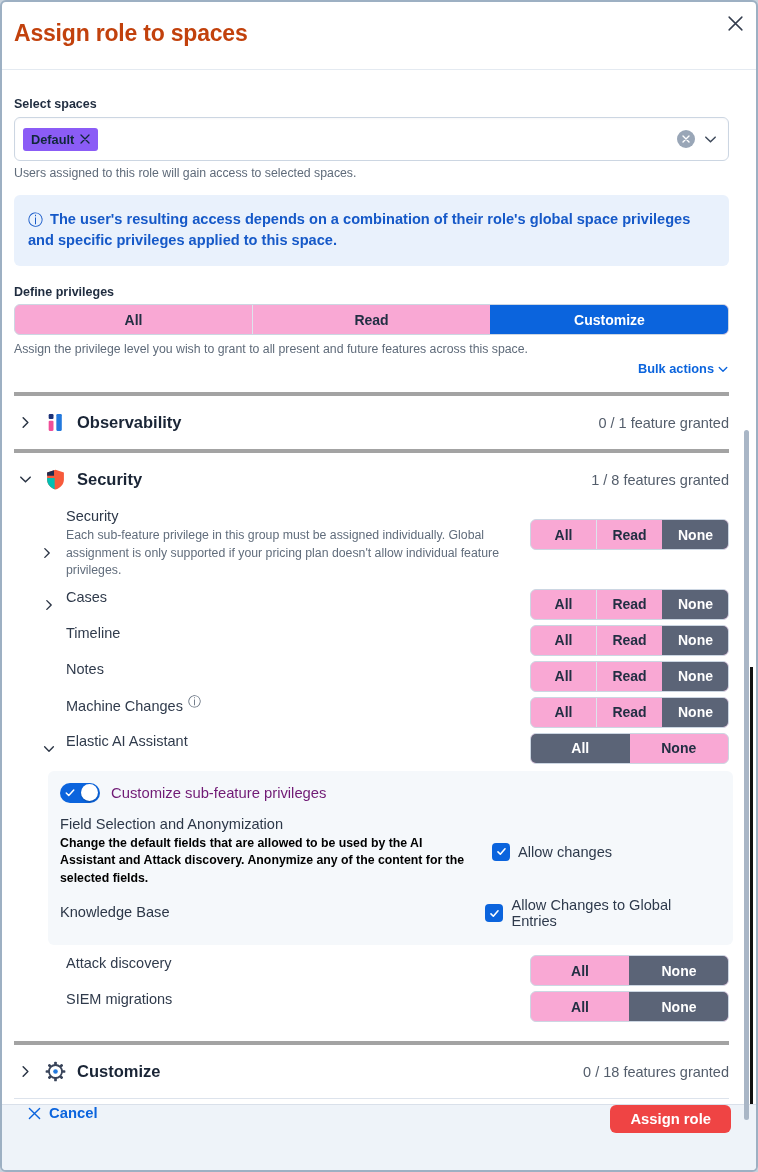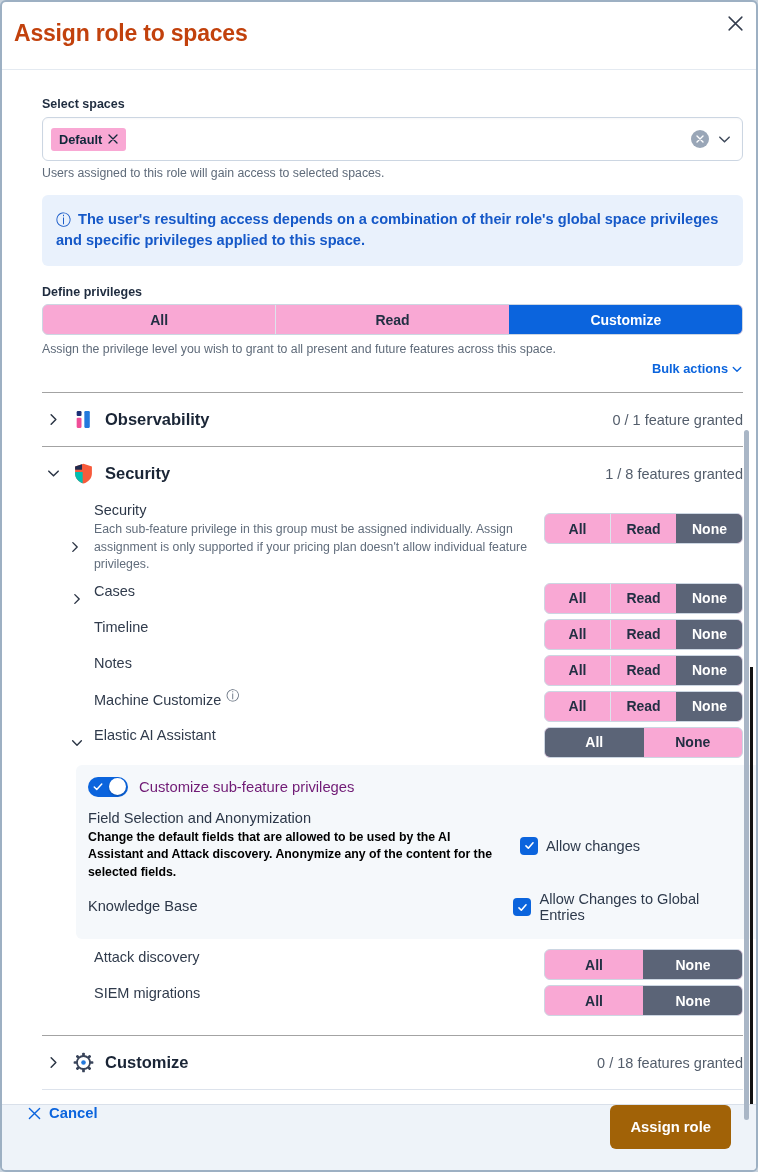--- a/index.html
+++ b/index.html
@@ -8,25 +8,25 @@
   .modal {
     position:relative; width:758px; height:1172px; margin:0 auto;
     background:#fff; border:2px solid #9db0c3; border-radius:6px; overflow:hidden;
     color:#2e3a4c;
   }
   
   .hdr { position:relative; height:68px; border-bottom:1px solid #e4eaf1; padding:18px 44px 0 12px; }
   .hdr h1 { font-size:23px; font-weight:700; color:#c2410c; letter-spacing:-0.2px; }
   .close-btn { position:absolute; top:8px; right:8px; width:26px; height:26px; display:flex; align-items:center; justify-content:center; cursor:pointer; background:none; border:none; }
   
-  .content { position:relative; padding:0 13px 0 12px;margin-left:28px; }
+  .content { position:relative; padding:0 27px 0 12px; }
   .lbl { font-size:12.5px; font-weight:700; color:#1f2c3f; }
   .mt-select { margin-top:27px; }
   .combo { margin-top:6px; height:44px; border:1px solid #ccd6e2; border-radius:6px; background:#fff; display:flex; align-items:center; padding:0 10px 0 8px; box-shadow:inset 0 1px 2px rgba(40,60,90,.04); }
-  .badge { display:inline-flex; align-items:center; gap:6px; background:#f9a8d4; color:#10283a; font-size:12.8px; font-weight:600; padding:4px 8px; border-radius:3px; cursor:pointer; }
+  .badge { display:inline-flex; align-items:center; gap:6px; background:#8b5cf6; color:#10283a; font-size:12.8px; font-weight:600; padding:4px 8px; border-radius:3px; cursor:pointer; }
   .badge svg { display:block; }
   .combo-right { margin-left:auto; display:flex; align-items:center; gap:8px; }
   .clear-circ { width:18px; height:18px; border-radius:50%; background:#99a6b7; display:flex; align-items:center; justify-content:center; cursor:pointer; }
   .help { margin-top:5px; font-size:12.3px; color:#5f6b7a; }
   
   .callout { margin-top:15px; background:#e9f1fc; border-radius:6px; padding:13px 16px 15px 14px; font-size:14.6px; font-weight:700; color:#1659c8; line-height:1.45; }
   .callout .ico { display:inline-block; margin-right:7px; font-weight:400; font-size:15px; transform:translateY(0.5px); }
   
   .mt-priv { margin-top:19px; }
   .btn-group { display:flex; height:31px; border:1px solid #ccd6e2; border-radius:6px; background:#f9a8d4; overflow:hidden; }
@@ -34,21 +34,21 @@
   .btn-group > .gbtn { flex:1; display:flex; align-items:center; justify-content:center; font-size:14px; font-weight:700; color:#222f43; cursor:pointer; }
   .btn-group > .gbtn + .gbtn { border-left:1px solid #dde4ec; }
   .btn-group > .gbtn.sel-primary { background:#0b64dd; color:#fff; border-left-color:transparent; }
   .btn-group > .gbtn.sel-slate { background:#5b6477; color:#fff; border-left-color:transparent; }
   .btn-group > .gbtn.sel-slate + .gbtn, .btn-group > .gbtn.sel-primary + .gbtn { border-left:none; }
   .priv-help { margin-top:7px; font-size:12.3px; color:#5f6b7a; }
   .bulk { margin-top:3px; text-align:right; }
   .bulk a { color:#0b64dd; font-size:12.8px; font-weight:600; text-decoration:none; display:inline-flex; align-items:center; gap:3px; cursor:pointer; }
   
   .ftable { margin-top:15px; }
-  .sec-row { display:flex; align-items:center; gap:9px; padding:16px 0; border-top:1px solid #a3a3a3; cursor:pointer; }
+  .sec-row { display:flex; align-items:center; gap:9px; padding:16px 0; border-top:4px solid #a3a3a3; cursor:pointer; }
   .sec-row .chevbox { width:22px; display:flex; justify-content:center; }
   .sec-row .sicon { width:21px; height:21px; }
   .sec-title { font-size:16.5px; font-weight:700; color:#19python2536; color:#1a2536; margin-left:2px; }
   .sec-count { margin-left:auto; font-size:14.5px; color:#535d6b; }
   .sec-row.last { border-bottom:1px solid #dde3ec; }
   
   .sec-body { padding-bottom:14px; }
   .grp-row { position:relative; display:flex; padding:2px 0 6px 0; }
   .grp-left { margin-left:52px; width:460px; }
   .grp-left .gtitle { font-size:14.5px; color:#2c3748; margin-bottom:3px; }
@@ -70,21 +70,21 @@
   .spf { display:flex; align-items:center; margin-top:10px; }
   .spf .sp-left { width:412px; }
   .spf .sp-title { font-size:14.6px; color:#2c3748; margin-bottom:3px; }
   .spf .sp-desc { font-size:12.3px; color:#000000; line-height:1.42;font-weight:bold; }
   .spf .sp-check { margin-left:20px; display:flex; align-items:center; gap:8px; }
   .checkbox { width:18px; height:18px; border-radius:4px; background:#0b64dd; display:flex; align-items:center; justify-content:center; cursor:pointer; flex:none; }
   .cb-label { font-size:14.6px; color:#2e3a4c; }
   
   .footer { position:absolute; left:0; right:0; bottom:0; height:66px; background:#eef3f9; border-top:1px solid #d9e0ea; display:flex; align-items:flex-start; justify-content:space-between; padding:0 25px 0 26px; }
   .cancel { display:flex; align-items:center; gap:8px; color:#0b64dd; font-size:14.8px; font-weight:600; text-decoration:none; cursor:pointer; }
-  .assign-btn { height:44px; padding:0 20px; background:#a16207; color:#fff; border:none; border-radius:6px; font-size:14.8px; font-weight:700; font-family:inherit; cursor:pointer; }
+  .assign-btn { height:28px; padding:0 20px; background:#ef4444; color:#fff; border:none; border-radius:6px; font-size:14.8px; font-weight:700; font-family:inherit; cursor:pointer; }
   
   .sb-light { position:absolute; right:7px; top:428px; width:5px; height:690px; background:#a9b6c6; border-radius:3px; }
   .sb-dark { position:absolute; right:3.5px; top:665px; width:2.5px; height:437px; background:#121212; }
   svg { display:block; }
 </style>
 </head>
 <body>
 
 <div class="modal">
 
@@ -180,21 +180,21 @@
       </div>
 
       <div class="sec-body">
 
         <div class="grp-row">
           <svg class="grp-chev" width="14" height="14" viewBox="0 0 16 16">
               <path d="M5.5 3l5 5-5 5" fill="none" stroke="#2b3545" stroke-width="1.6" stroke-linecap="round" stroke-linejoin="round"></path>
             </svg>
           <div class="grp-left">
             <div class="gtitle">Security</div>
-            <div class="gdesc">Each sub-feature privilege in this group must be assigned individually. Assign assignment is only supported if your pricing plan doesn't allow individual feature privileges.</div>
+            <div class="gdesc">Each sub-feature privilege in this group must be assigned individually. Global assignment is only supported if your pricing plan doesn't allow individual feature privileges.</div>
           </div>
           <div class="btn-group">
             <div class="gbtn">All</div>
             <div class="gbtn">Read</div>
             <div class="gbtn sel-slate">None</div>
           </div>
         </div>
 
         <div class="frow">
           <span class="chev">
@@ -223,21 +223,21 @@
           <span class="flabel">Notes</span>
           <div class="btn-group">
             <div class="gbtn">All</div>
             <div class="gbtn">Read</div>
             <div class="gbtn sel-slate">None</div>
           </div>
         </div>
 
         <div class="frow">
           <span class="flabel">
-              <span>Machine Customize</span>
+              <span>Machine Changes</span>
               <span class="inf">ⓘ</span>
             </span>
           <div class="btn-group">
             <div class="gbtn">All</div>
             <div class="gbtn">Read</div>
             <div class="gbtn sel-slate">None</div>
           </div>
         </div>
 
         <div class="frow">

